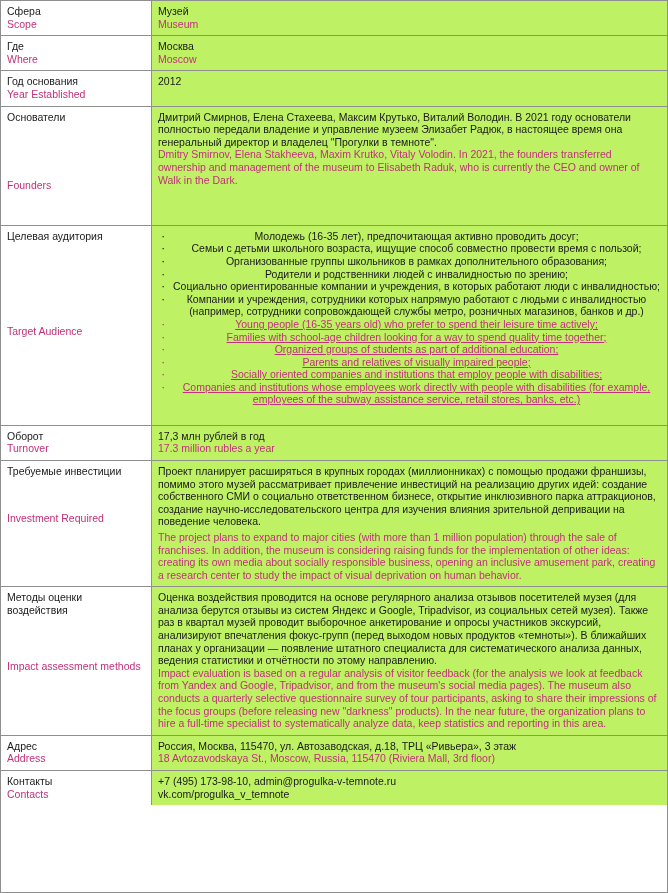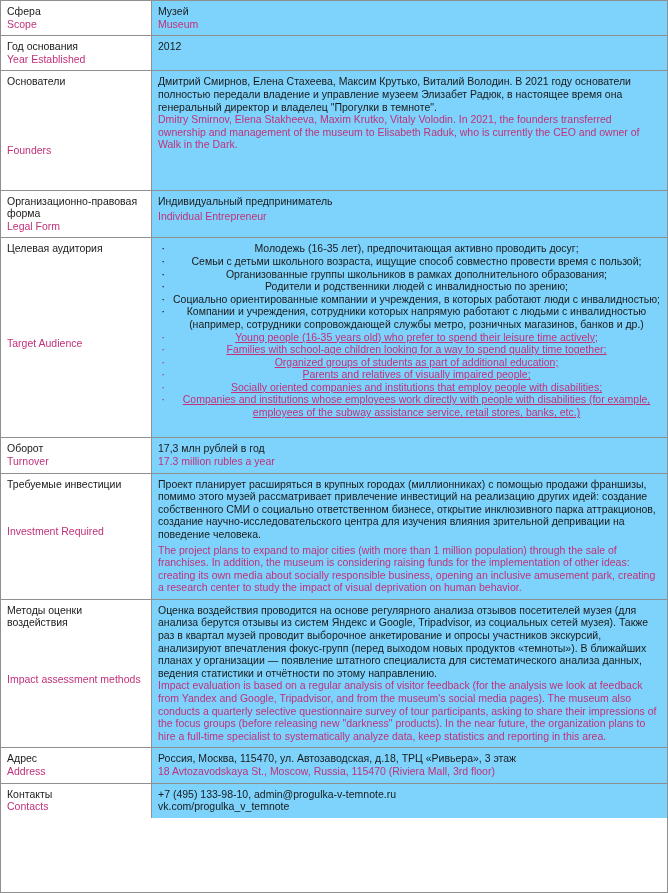--- a/index.html
+++ b/index.html
@@ -39,21 +39,21 @@
   tr:first-child td.label, tr:first-child td.value {
     border-top: none;
   }
   td.label {
     width: 138px;
     border-right: 1px solid #8f8f8f;
     background: #ffffff;
     position: relative;
   }
   td.value {
-    background: #7dd3fc;
+    background: #bef264;
   }
   .ru {
     color: #1a1a1a;
     display: block;
   }
   .en {
     color: #c0317a;
     display: block;
   }
   td.label .ru { margin-bottom: 0px; }
@@ -107,20 +107,32 @@
             <span class="ru">Сфера</span>
             <span class="en">Scope</span>
           </div>
         </td>
         <td class="value">
           <span class="ru">Музей</span>
           <span class="en">Museum</span>
         </td>
       </tr>
 
+      <tr>
+        <td class="label">
+          <div class="label-inner">
+            <span class="ru">Где</span>
+            <span class="en">Where</span>
+          </div>
+        </td>
+        <td class="value">
+          <span class="ru">Москва</span>
+          <span class="en">Moscow</span>
+        </td>
+      </tr>
 
       <tr>
         <td class="label">
           <div class="label-inner">
             <span class="ru">Год основания</span>
             <span class="en">Year Established</span>
           </div>
         </td>
         <td class="value">
           <span class="ru">2012</span>
@@ -135,34 +147,20 @@
             <span class="en">Founders</span>
             <span class="label-spacer"></span>
           </div>
         </td>
         <td class="value">
           <p class="para">Дмитрий Смирнов, Елена Стахеева, Максим Крутько, Виталий Володин. В 2021 году основатели полностью передали владение и управление музеем Элизабет Радюк, в настоящее время она генеральный директор и владелец "Прогулки в темноте".</p>
           <p class="para en">Dmitry Smirnov, Elena Stakheeva, Maxim Krutko, Vitaly Volodin. In 2021, the founders transferred ownership and management of the museum to Elisabeth Raduk, who is currently the CEO and owner of Walk in the Dark.</p>
         </td>
       </tr>
 
-      <tr>
-        <td class="label">
-          <div class="label-inner">
-            <span class="ru">Организационно-правовая форма</span>
-            <span class="label-spacer"></span>
-            <span class="en">Legal Form</span>
-          </div>
-        </td>
-        <td class="value">
-          <p class="para">Индивидуальный предприниматель</p>
-          <div class="gap"></div>
-          <p class="para en">Individual Entrepreneur</p>
-        </td>
-      </tr>
 
       <tr>
         <td class="label">
           <div class="label-inner" style="min-height:190px;">
             <span class="ru">Целевая аудитория</span>
             <span class="label-spacer"></span>
             <span class="en">Target Audience</span>
             <span class="label-spacer"></span>
           </div>
         </td>
@@ -244,20 +242,20 @@
       </tr>
 
       <tr>
         <td class="label">
           <div class="label-inner">
             <span class="ru">Контакты</span>
             <span class="en">Contacts</span>
           </div>
         </td>
         <td class="value">
-          <span class="ru">+7 (495) 133-98-10, admin@progulka-v-temnote.ru</span>
+          <span class="ru">+7 (495) 173-98-10, admin@progulka-v-temnote.ru</span>
           <span class="ru">vk.com/progulka_v_temnote</span>
         </td>
       </tr>
 
     </tbody>
   </table>
 </div>
 
 </body></html>

